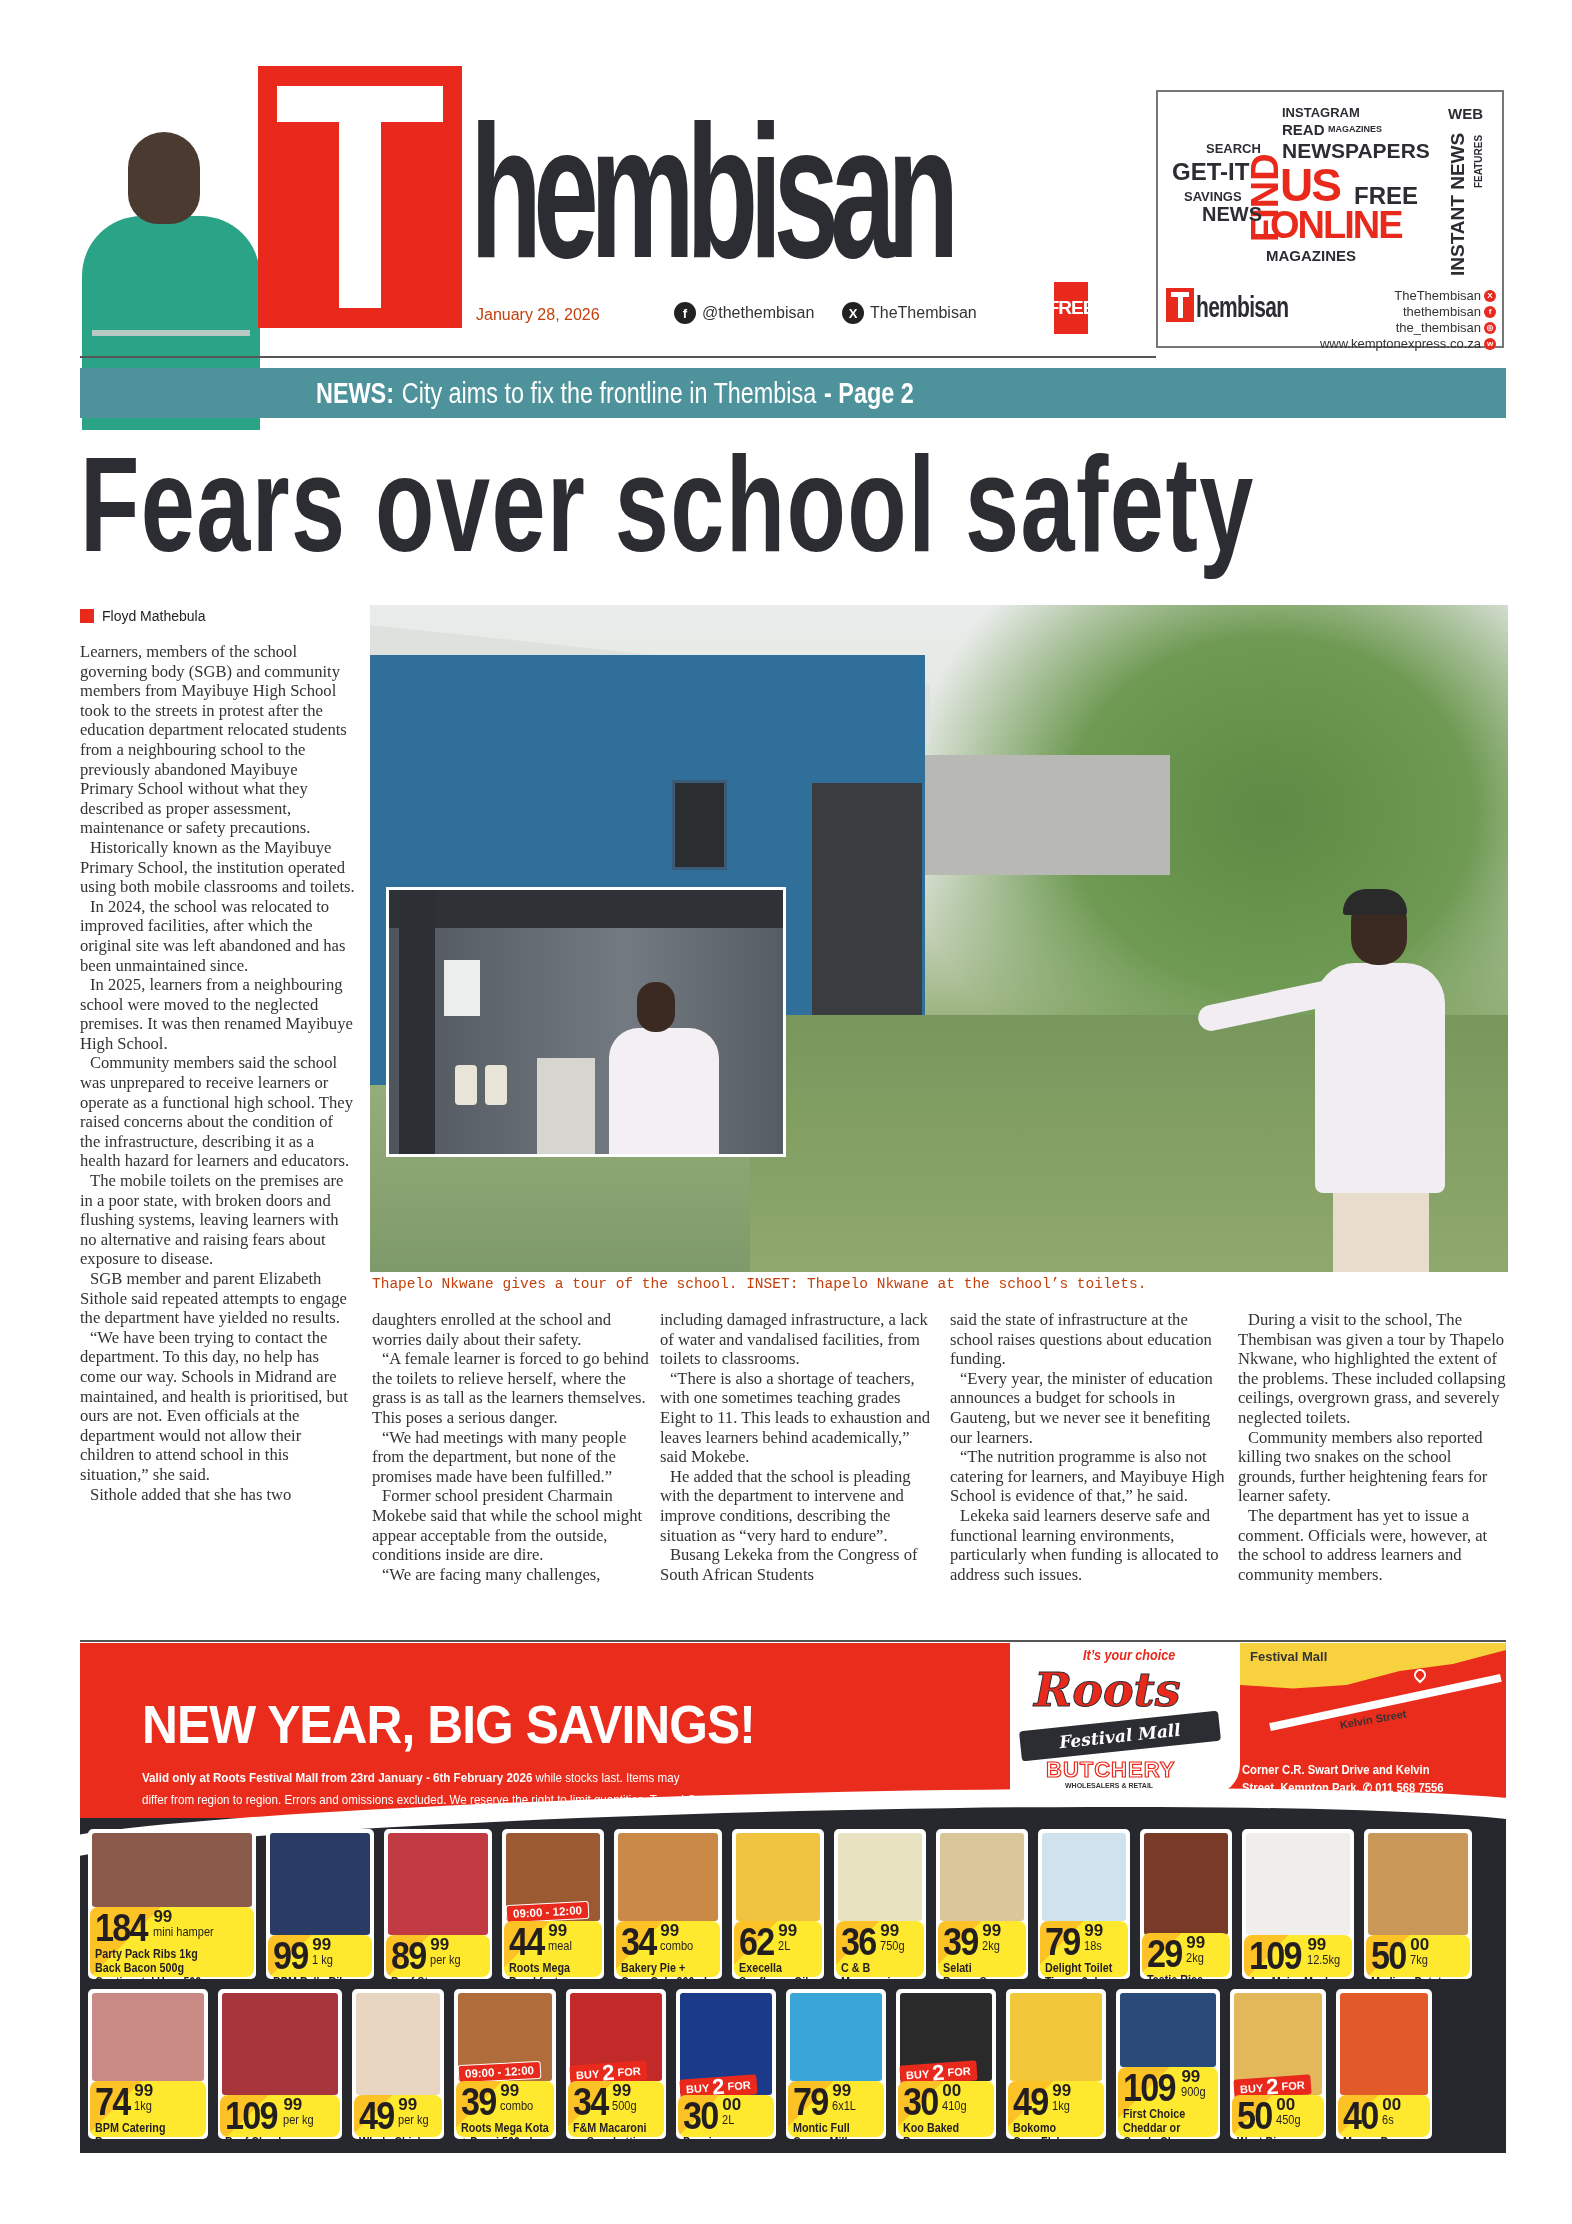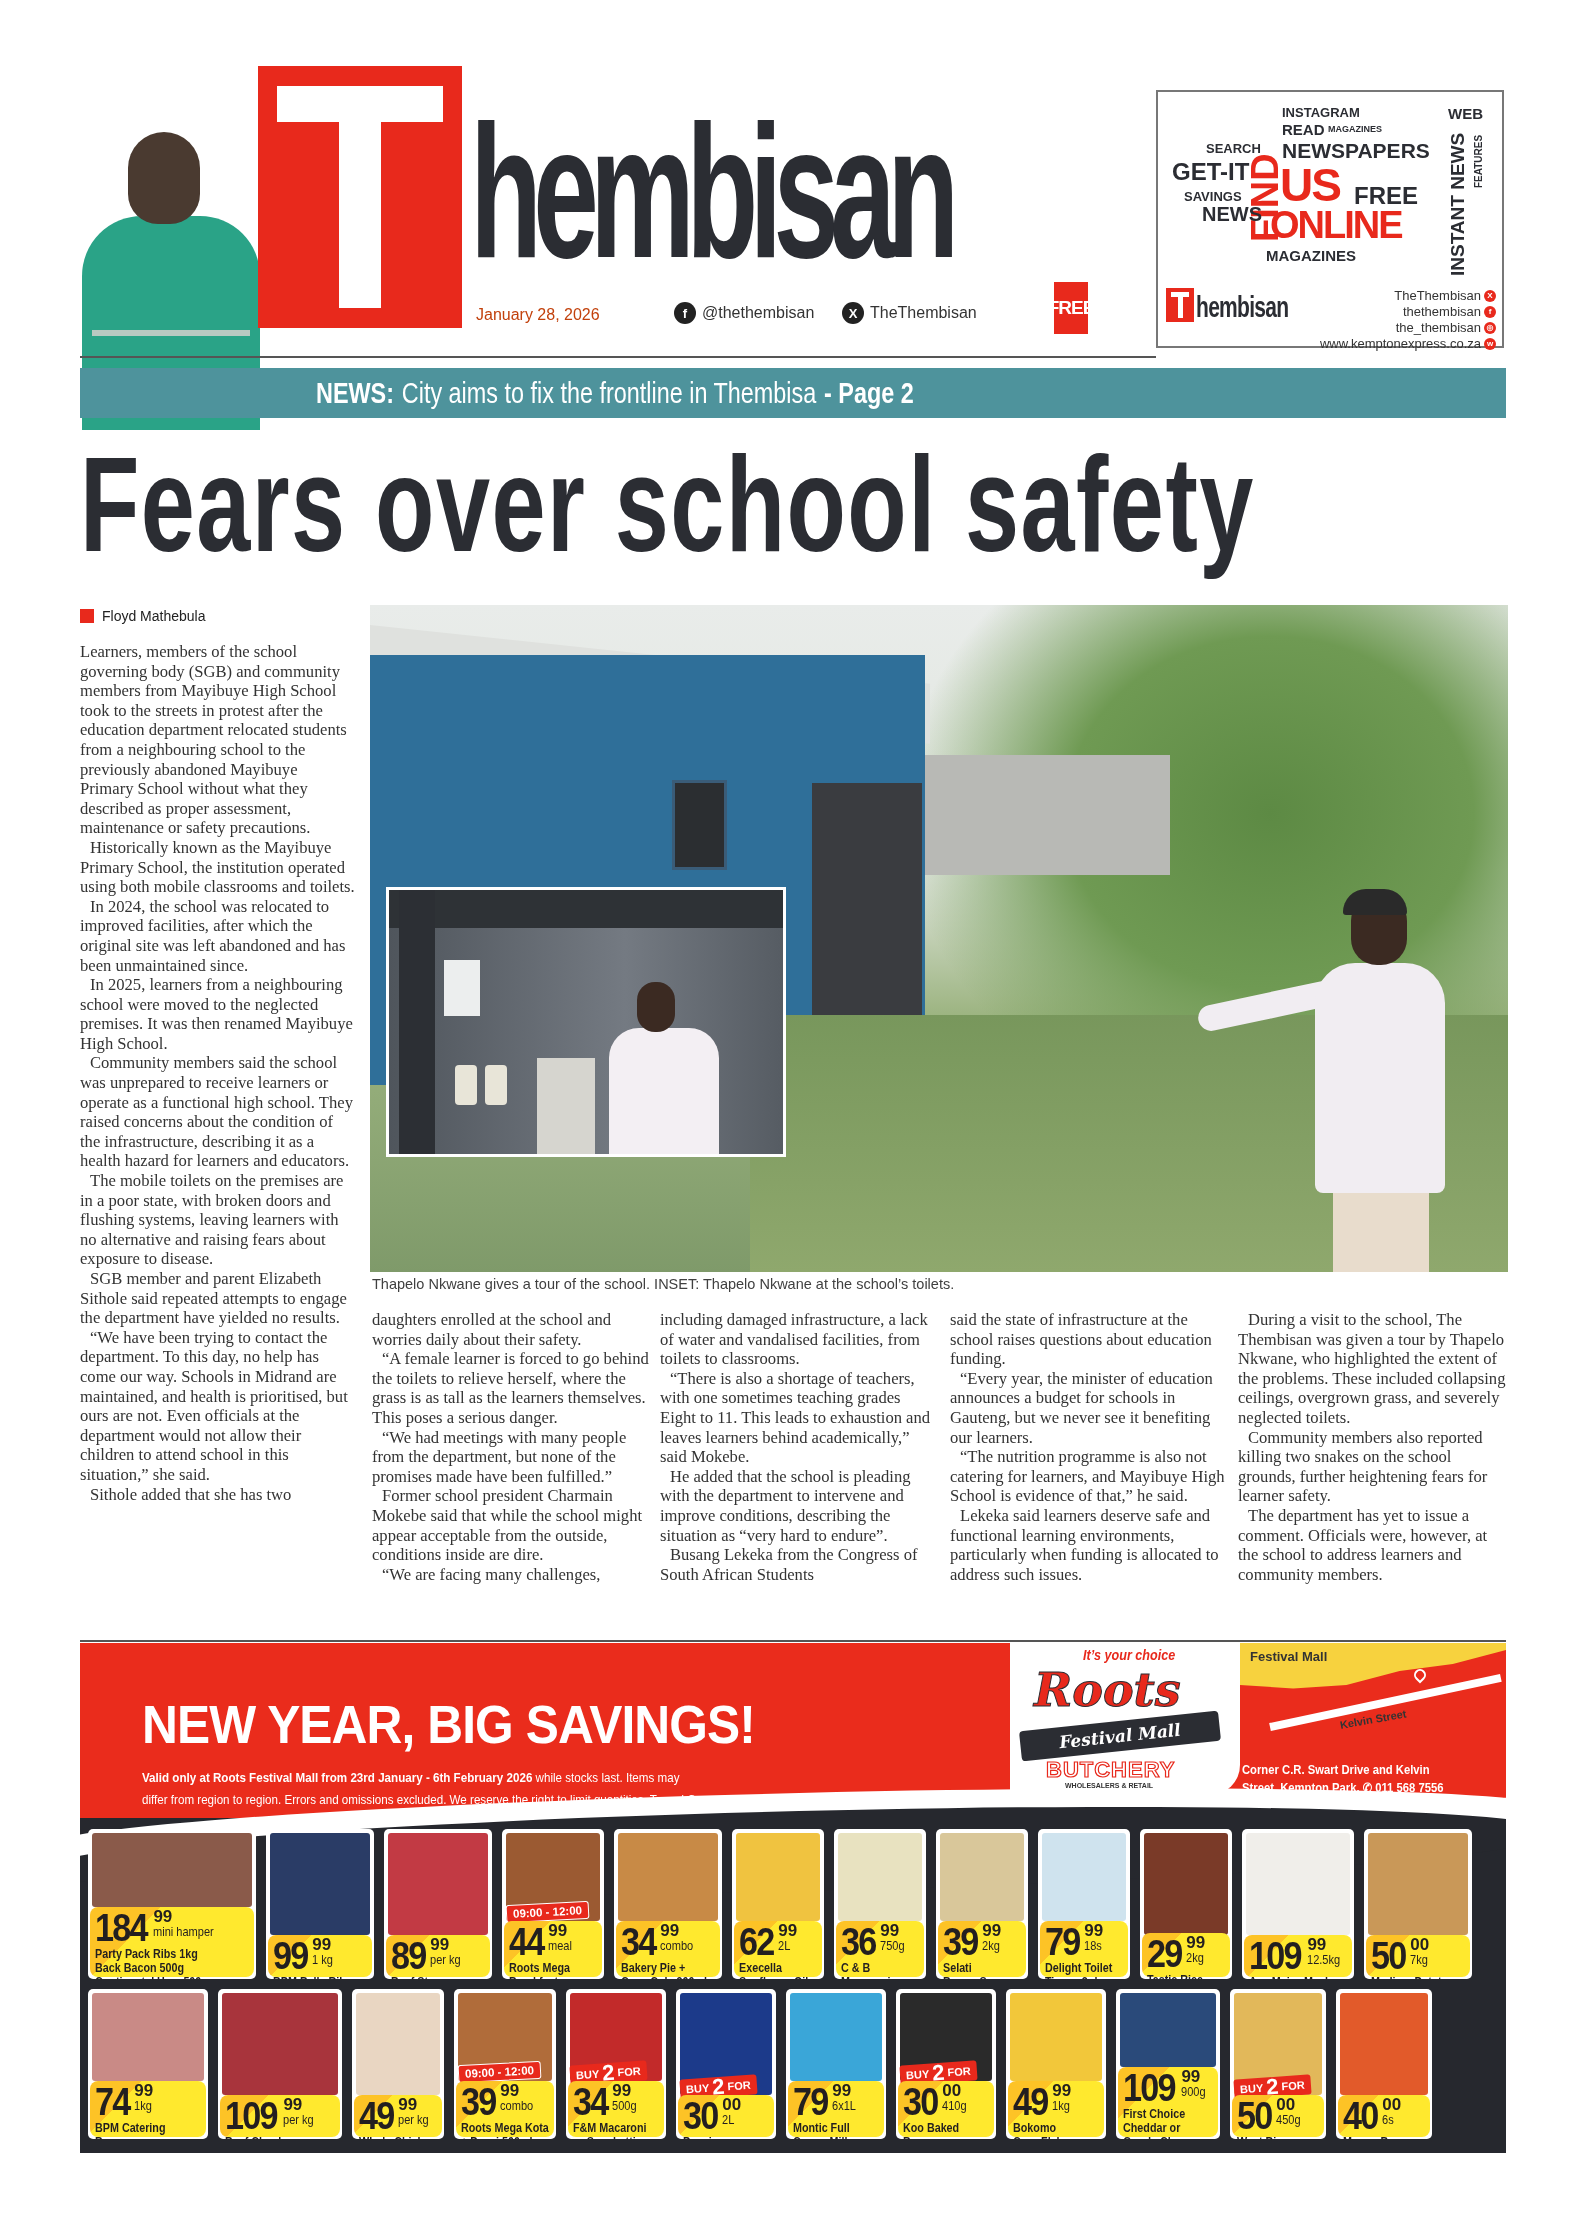--- a/index.html
+++ b/index.html
@@ -70,21 +70,21 @@
   .inset{position:absolute;left:16px;top:282px;width:400px;height:270px;border:3px solid #fff;overflow:hidden;background:#5f6670}
   .inset .roof{position:absolute;left:0;top:0;width:100%;height:38px;background:#2e3236}
   .inset .wall{position:absolute;left:0;top:38px;width:100%;height:232px;background:linear-gradient(90deg,#4f555c,#747a82 60%,#565c63)}
   .inset .pillar{position:absolute;left:10px;top:0;width:36px;height:270px;background:#2c2f34}
   .inset .win{position:absolute;left:55px;top:70px;width:36px;height:56px;background:#eceeee}
   .inset .urinal{position:absolute;top:175px;width:22px;height:40px;border-radius:4px;background:#e8e5d8}
   .inset .board{position:absolute;left:148px;top:168px;width:58px;height:100px;background:#d6d5cf}
   .inset .man{position:absolute;left:210px;top:92px;width:120px;height:180px}
   .inset .man .hd{position:absolute;left:38px;top:0;width:38px;height:50px;border-radius:18px;background:#3b2a22}
   .inset .man .torso{position:absolute;left:10px;top:46px;width:110px;height:140px;border-radius:30px 30px 0 0;background:#f3eff3}
-  .caption{position:absolute;left:372px;top:1276px;font-family:Liberation Sans, sans-serif;font-size:14.5px;color:#404040;white-space:nowrap}
+  .caption{position:absolute;left:372px;top:1276px;font-family:Liberation Mono, monospace;font-size:14.5px;color:#c2410c;white-space:nowrap}
 
   .rule-bottom{position:absolute;left:80px;top:1640px;width:1426px;height:2px;background:#555}
 
   
   .ad{position:absolute;left:80px;top:1643px;width:1426px;height:510px;background:#26282e;overflow:hidden}
   .ad-red{position:absolute;left:0;top:0;width:1426px;height:175px;background:#ea2c1c}
   .ad-swoosh{position:absolute;left:-40px;top:150px;width:1520px;height:70px;background:#fff;border-radius:50%;transform:rotate(-1.4deg)}
   .ad-swoosh2{position:absolute;left:-40px;top:168px;width:1520px;height:80px;background:#26282e;border-radius:50%;transform:rotate(-1.4deg)}
   .ad-title{position:absolute;left:62px;top:50px;font-family:"Liberation Sans",sans-serif;font-weight:700;font-size:54px;color:#fff;white-space:nowrap;letter-spacing:-1px;transform:scaleX(.92);transform-origin:left top}
   .ad-terms{position:absolute;left:62px;top:124px;font-family:"Liberation Sans",sans-serif;font-size:13.5px;line-height:22px;color:#fff;white-space:nowrap;transform:scaleX(.86);transform-origin:left top}

